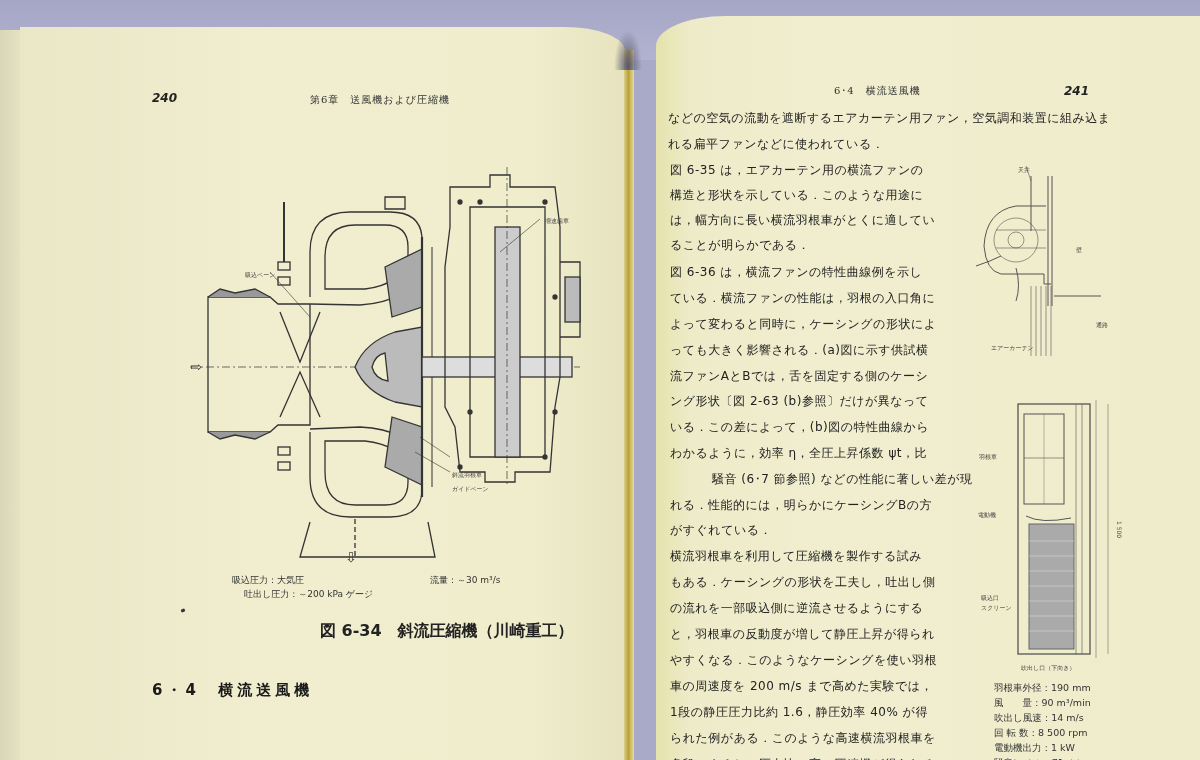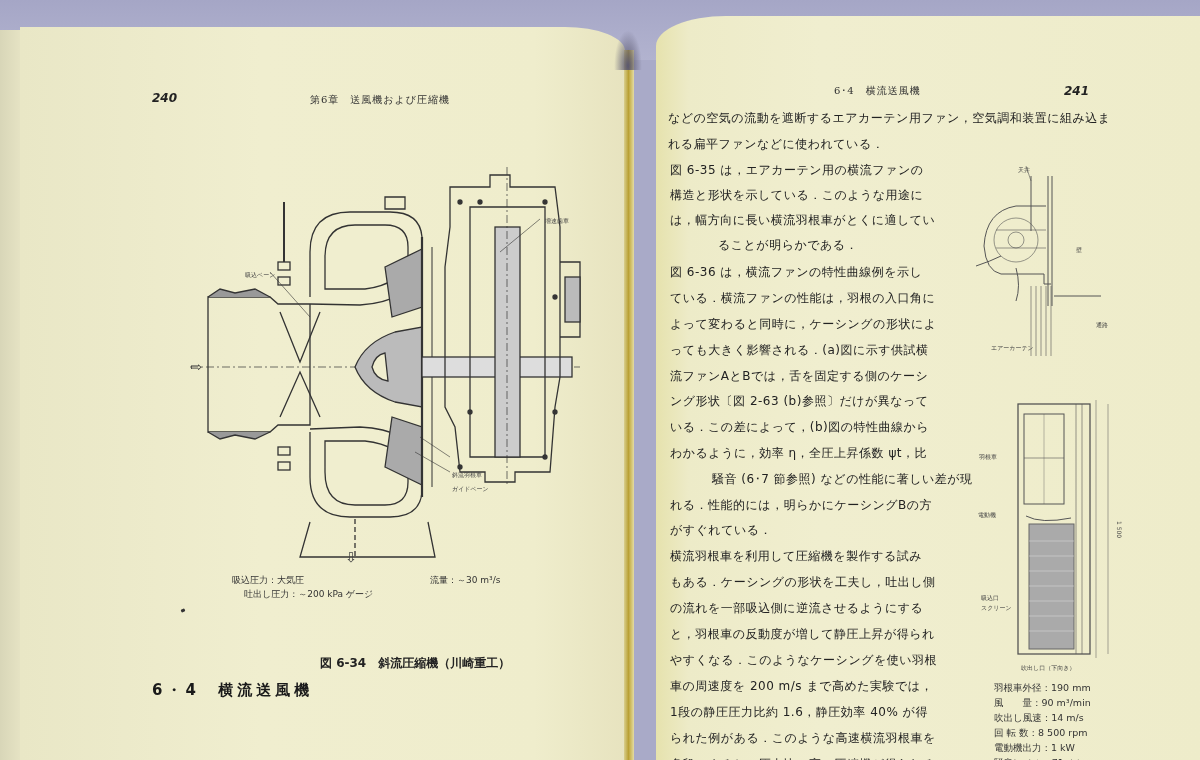--- a/index.html
+++ b/index.html
@@ -24,21 +24,21 @@
     .gutter { position:absolute; left:624px; top:50px; width:10px; height:710px;
       background:linear-gradient(90deg,#d9cf8e,#b9a034 45%,#c9b455 60%,#e4dca4); }
     .gutter-shadow { position:absolute; left:614px; top:30px; width:28px; height:40px;
       background:radial-gradient(ellipse at 50% 90%, #5a5870 0%, rgba(90,88,112,0) 70%); }
 
     .running-head { position:absolute; font-size:10px; color:#333; letter-spacing:1px; }
     .page-num { position:absolute; font-weight:bold; font-style:italic; font-size:12px; color:#222; font-family:"DejaVu Sans", sans-serif; }
 
     .figure-area { position:absolute; }
     .caption-spec { position:absolute; font-size:9px; color:#333; line-height:14px; font-family:"DejaVu Sans", sans-serif; }
-    .fig-caption { position:absolute; font-size:12px; color:#222; font-weight:bold; font-family:"DejaVu Sans", sans-serif;margin-top:34px; }
+    .fig-caption { position:absolute; font-size:16px; color:#222; font-weight:bold; font-family:"DejaVu Sans", sans-serif; }
     .section-title { position:absolute; font-size:15px; font-weight:bold; color:#1a1a1a; letter-spacing:4px; font-family:"DejaVu Sans", sans-serif; }
     .body-line { position:absolute; font-size:12px; color:#222; white-space:nowrap; letter-spacing:0.5px; font-family:"DejaVu Sans", sans-serif; }
     .spec-line { position:absolute; font-size:9.5px; color:#333; white-space:nowrap; font-family:"DejaVu Sans", sans-serif; }
     .fig-label { position:absolute; font-size:6px; color:#444; white-space:nowrap; font-family:"DejaVu Sans", sans-serif; }
     .ink-mark { position:absolute; width:4px; height:3px; background:#333; border-radius:1px; transform:rotate(-25deg); }
   </style>
 </head>
 <body>
 
 <div class="bg-top"></div>
@@ -137,21 +137,21 @@
 <div class="page page-right">
   <div class="running-head" style="left:178px;top:68px;">6･4　横流送風機</div>
   <div class="page-num" style="left:408px;top:68px;">241</div>
 
   <div id="rp-lines">
     <div class="body-line" style="left:12px;top:94px;">などの空気の流動を遮断するエアカーテン用ファン，空気調和装置に組み込ま</div>
     <div class="body-line" style="left:12px;top:120px;">れる扁平ファンなどに使われている．</div>
     <div class="body-line" style="left:14px;top:146px;">図 6-35 は，エアカーテン用の横流ファンの</div>
     <div class="body-line" style="left:14px;top:171px;">構造と形状を示している．このような用途に</div>
     <div class="body-line" style="left:14px;top:196px;">は，幅方向に長い横流羽根車がとくに適してい</div>
-    <div class="body-line" style="left:14px;top:221px;margin-left:48px;">ることが明らかである．</div>
+    <div class="body-line" style="left:14px;top:221px;">ることが明らかである．</div>
     <div class="body-line" style="left:14px;top:248px;">図 6-36 は，横流ファンの特性曲線例を示し</div>
     <div class="body-line" style="left:14px;top:274px;">ている．横流ファンの性能は，羽根の入口角に</div>
     <div class="body-line" style="left:14px;top:300px;">よって変わると同時に，ケーシングの形状によ</div>
     <div class="body-line" style="left:14px;top:326px;">っても大きく影響される．(a)図に示す供試横</div>
     <div class="body-line" style="left:14px;top:352px;">流ファンAとBでは，舌を固定する側のケーシ</div>
     <div class="body-line" style="left:14px;top:377px;">ング形状〔図 2-63 (b)参照〕だけが異なって</div>
     <div class="body-line" style="left:14px;top:403px;">いる．この差によって，(b)図の特性曲線から</div>
     <div class="body-line" style="left:14px;top:429px;">わかるように，効率 η，全圧上昇係数 ψt，比</div>
     <div class="body-line" style="left:14px;top:455px;padding-left:42px;">騒音 (6･7 節参照) などの性能に著しい差が現</div>
     <div class="body-line" style="left:14px;top:481px;">れる．性能的には，明らかにケーシングBの方</div>

